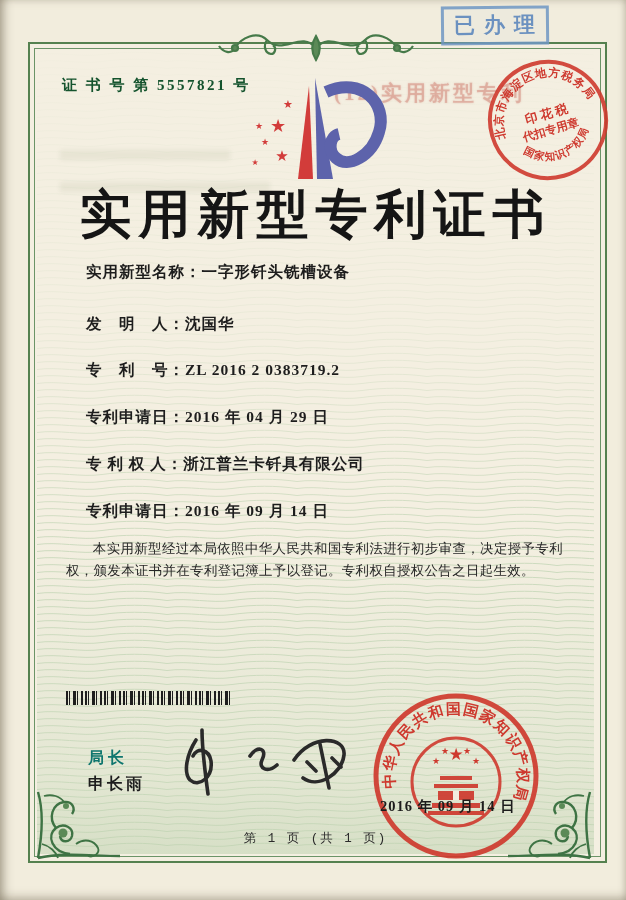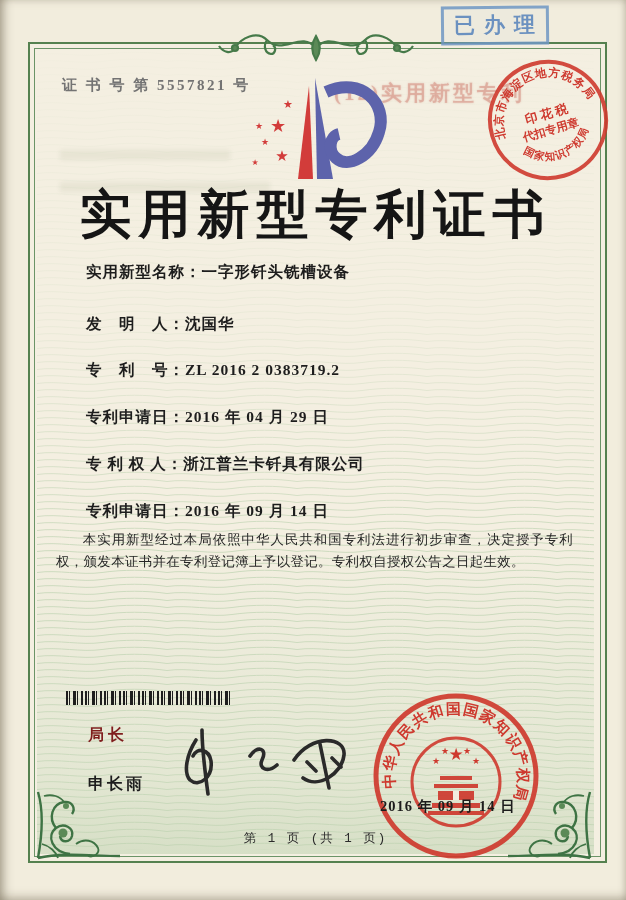--- a/index.html
+++ b/index.html
@@ -26,48 +26,48 @@
   .bleed{position:absolute;color:rgba(208,128,114,.42);font-weight:bold;z-index:1;
     letter-spacing:3px;text-shadow:0 0 2px rgba(208,128,114,.35);}
   .bleed-bar{position:absolute;background:rgba(150,160,120,.12);filter:blur(2px);z-index:1;}
 
   .processed-stamp{position:absolute;left:441px;top:6px;z-index:10;
     border:3px solid rgba(110,150,195,.85);color:rgba(100,140,190,.95);
     font-size:21px;font-weight:bold;letter-spacing:9px;padding:2px 2px 3px 10px;
     transform:rotate(-.6deg);background:rgba(180,205,230,.08);
     font-family:"Liberation Serif",serif;}
 
-  .cert-no{position:absolute;left:62px;top:76px;font-size:15px;color:#737373;
+  .cert-no{position:absolute;left:62px;top:76px;font-size:15px;color:#14532d;
     letter-spacing:2.5px;font-weight:600;z-index:2;}
 
   .logo{position:absolute;left:238px;top:72px;z-index:2;}
 
   .tax-seal{position:absolute;left:484px;top:56px;z-index:3;transform:rotate(-16deg);}
 
   .title{position:absolute;left:28px;top:180px;width:575px;text-align:center;
     font-size:52px;font-weight:bold;color:#151515;letter-spacing:7px;z-index:2;}
 
   .fields{position:absolute;left:62px;top:260px;z-index:2;}
   .field-row{position:absolute;left:0;white-space:nowrap;font-size:15.5px;
     color:#1d1d1d;font-weight:600;letter-spacing:1px;margin-left:24px;}
   .f0{top:2px}.f1{top:54px}.f2{top:100px}.f3{top:147px}.f4{top:194px}.f5{top:241px}
 
   .body-text{position:absolute;left:54px;top:527px;width:521px;z-index:2;
     font-size:13.4px;line-height:21.6px;color:#262626;text-align:justify;}
-  .body-text p{margin:2px;text-indent:2em;letter-spacing:.4px;}
+  .body-text p{margin:12px;text-indent:2em;letter-spacing:.4px;font-family:Liberation Mono, monospace;}
 
   .barcode{position:absolute;left:66px;top:691px;width:166px;height:14px;z-index:2;
     background:repeating-linear-gradient(90deg,
       #1e1e1e 0 2px, transparent 2px 3px,
       #1e1e1e 3px 4px, transparent 4px 7px,
       #1e1e1e 7px 10px, transparent 10px 11px,
       #1e1e1e 11px 12px, transparent 12px 15px,
       #1e1e1e 15px 17px, transparent 17px 19px);}
 
-  .issuer-title{position:absolute;left:88px;top:725px;font-size:16px;color:#7f1d1d;
+  .issuer-title{position:absolute;left:88px;top:748px;font-size:16px;color:#0f766e;
     letter-spacing:4px;font-weight:600;z-index:2;}
   .issuer-name{position:absolute;left:88px;top:774px;font-size:16px;color:#1d1d1d;
     letter-spacing:3px;font-weight:700;z-index:2;}
   .signature{position:absolute;left:168px;top:718px;z-index:2;}
 
   .office-seal{position:absolute;left:370px;top:690px;z-index:3;}
   .seal-date{position:absolute;left:380px;top:797px;width:165px;z-index:4;
     font-size:14.5px;color:#1c1c1c;font-weight:600;letter-spacing:1px;white-space:nowrap;}
 
   .footer{position:absolute;left:28px;top:830px;width:575px;text-align:center;

